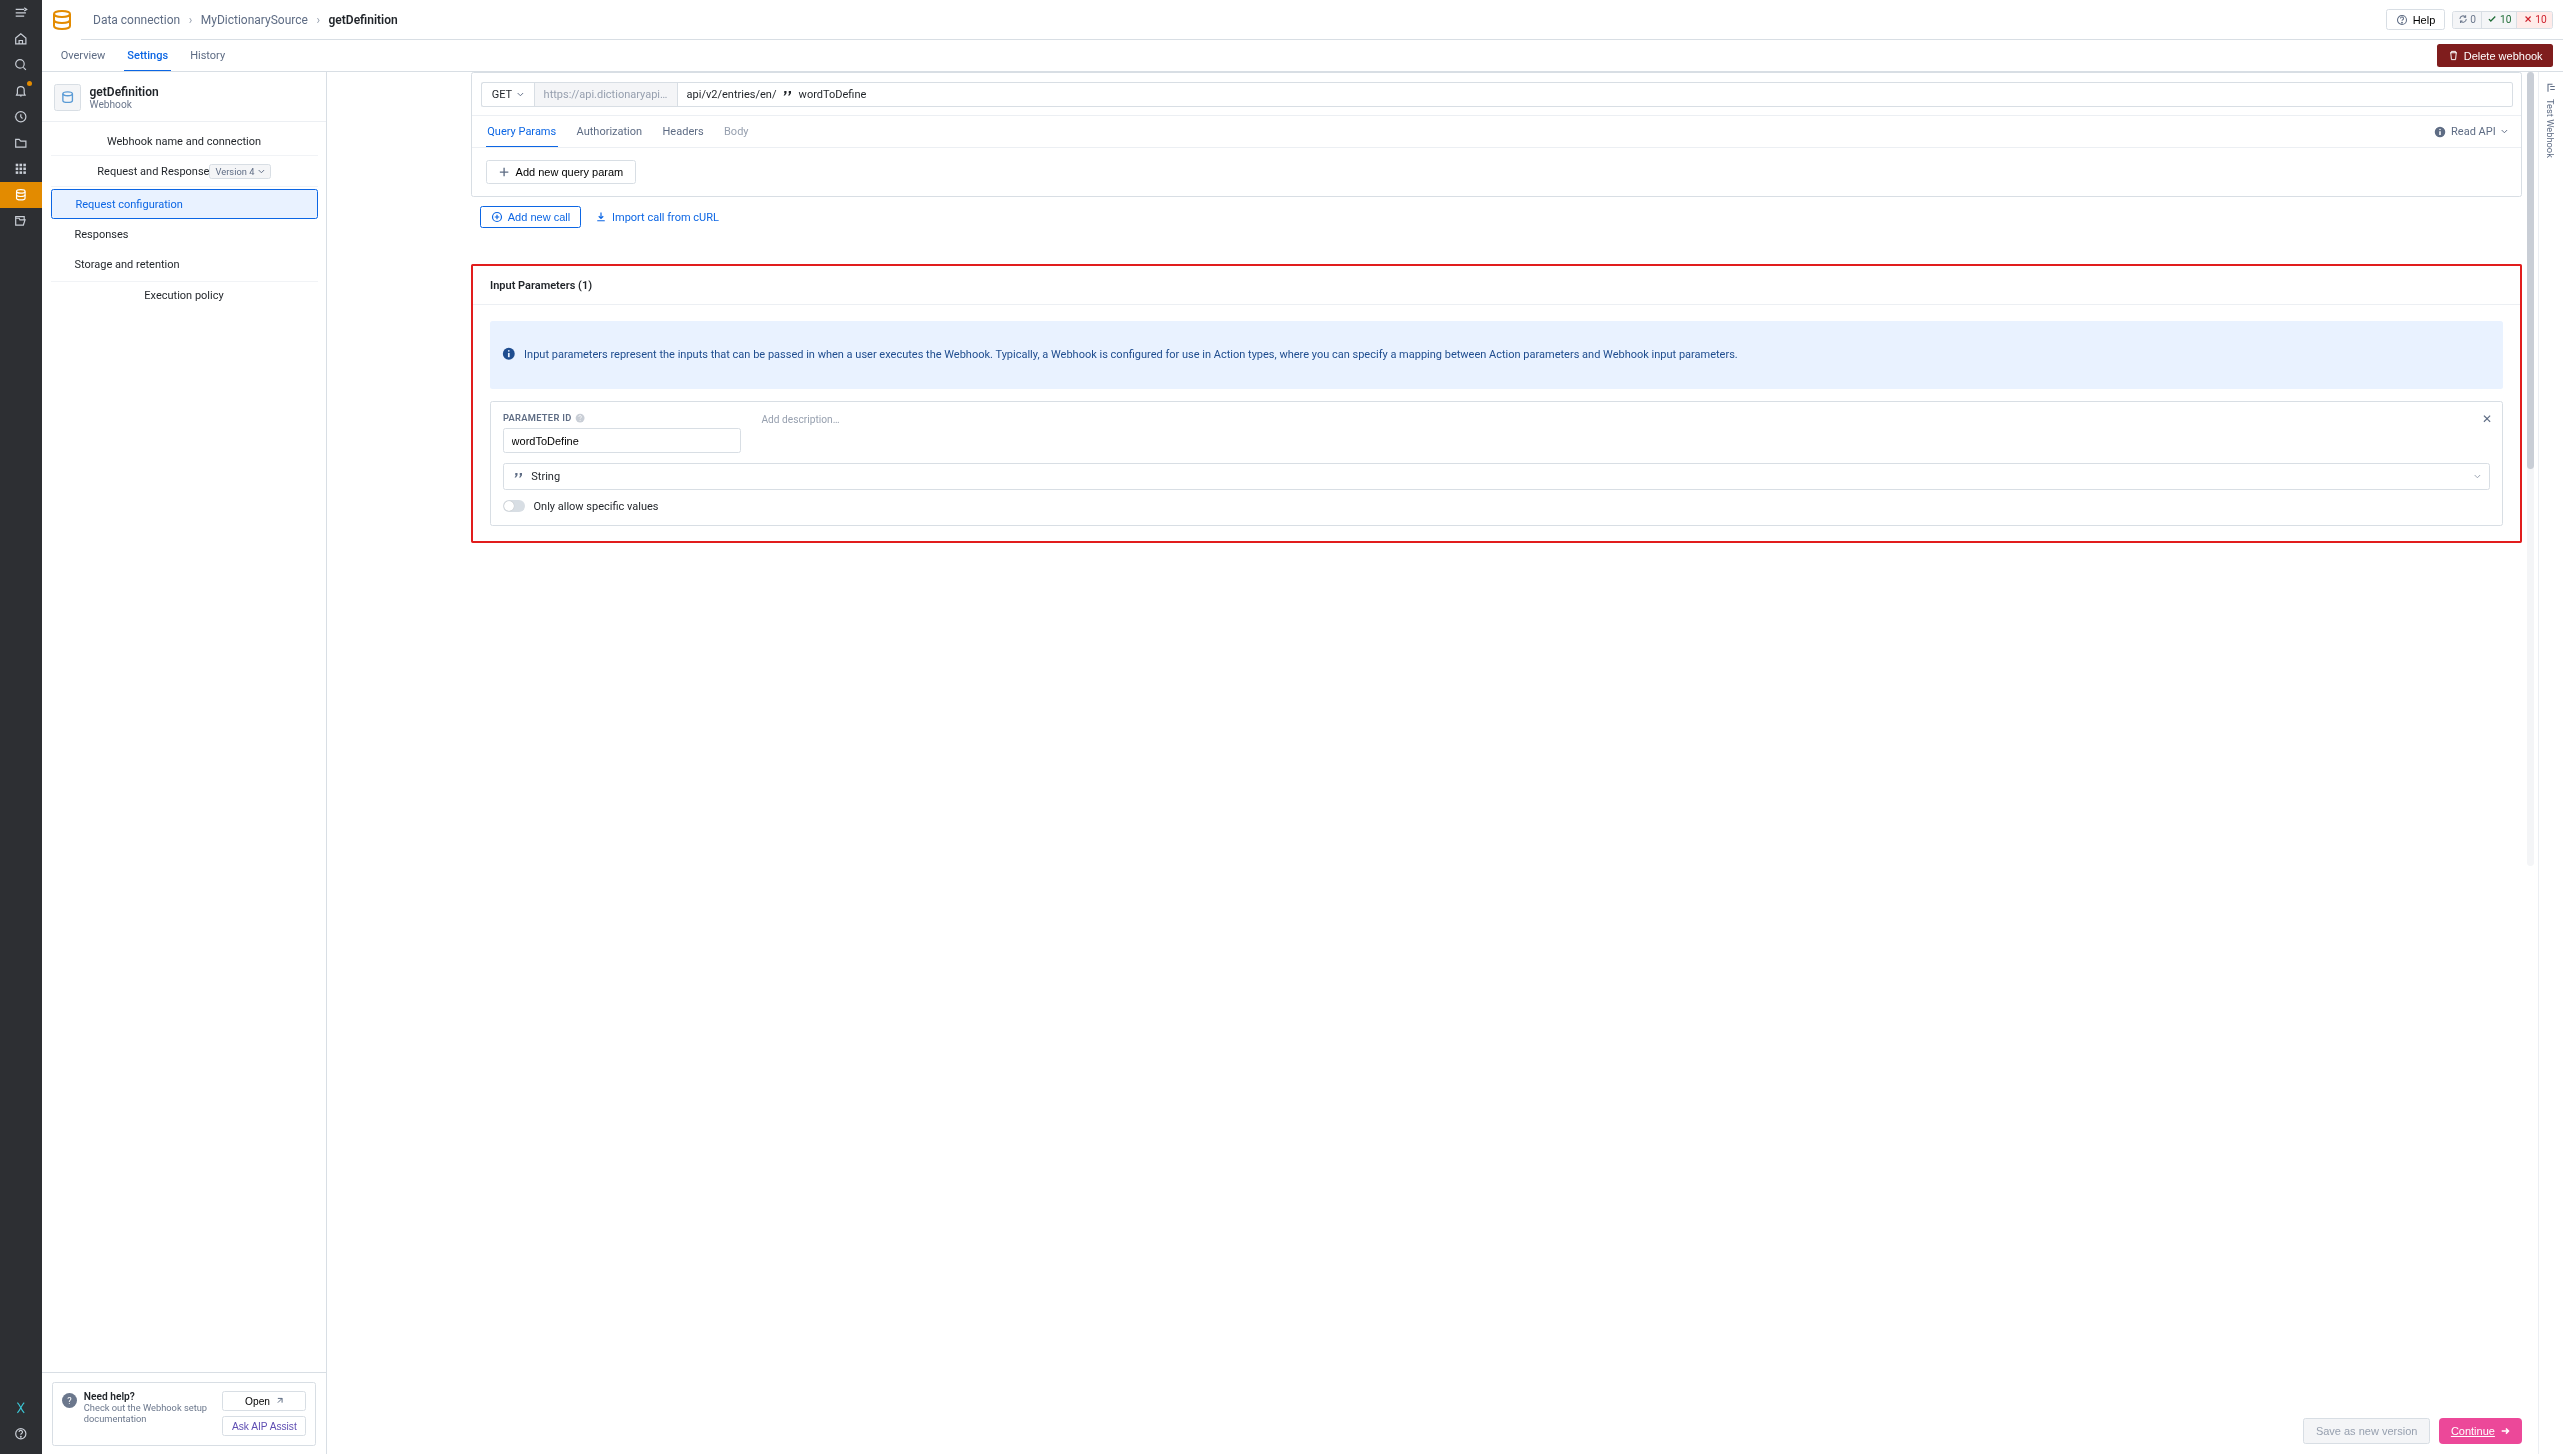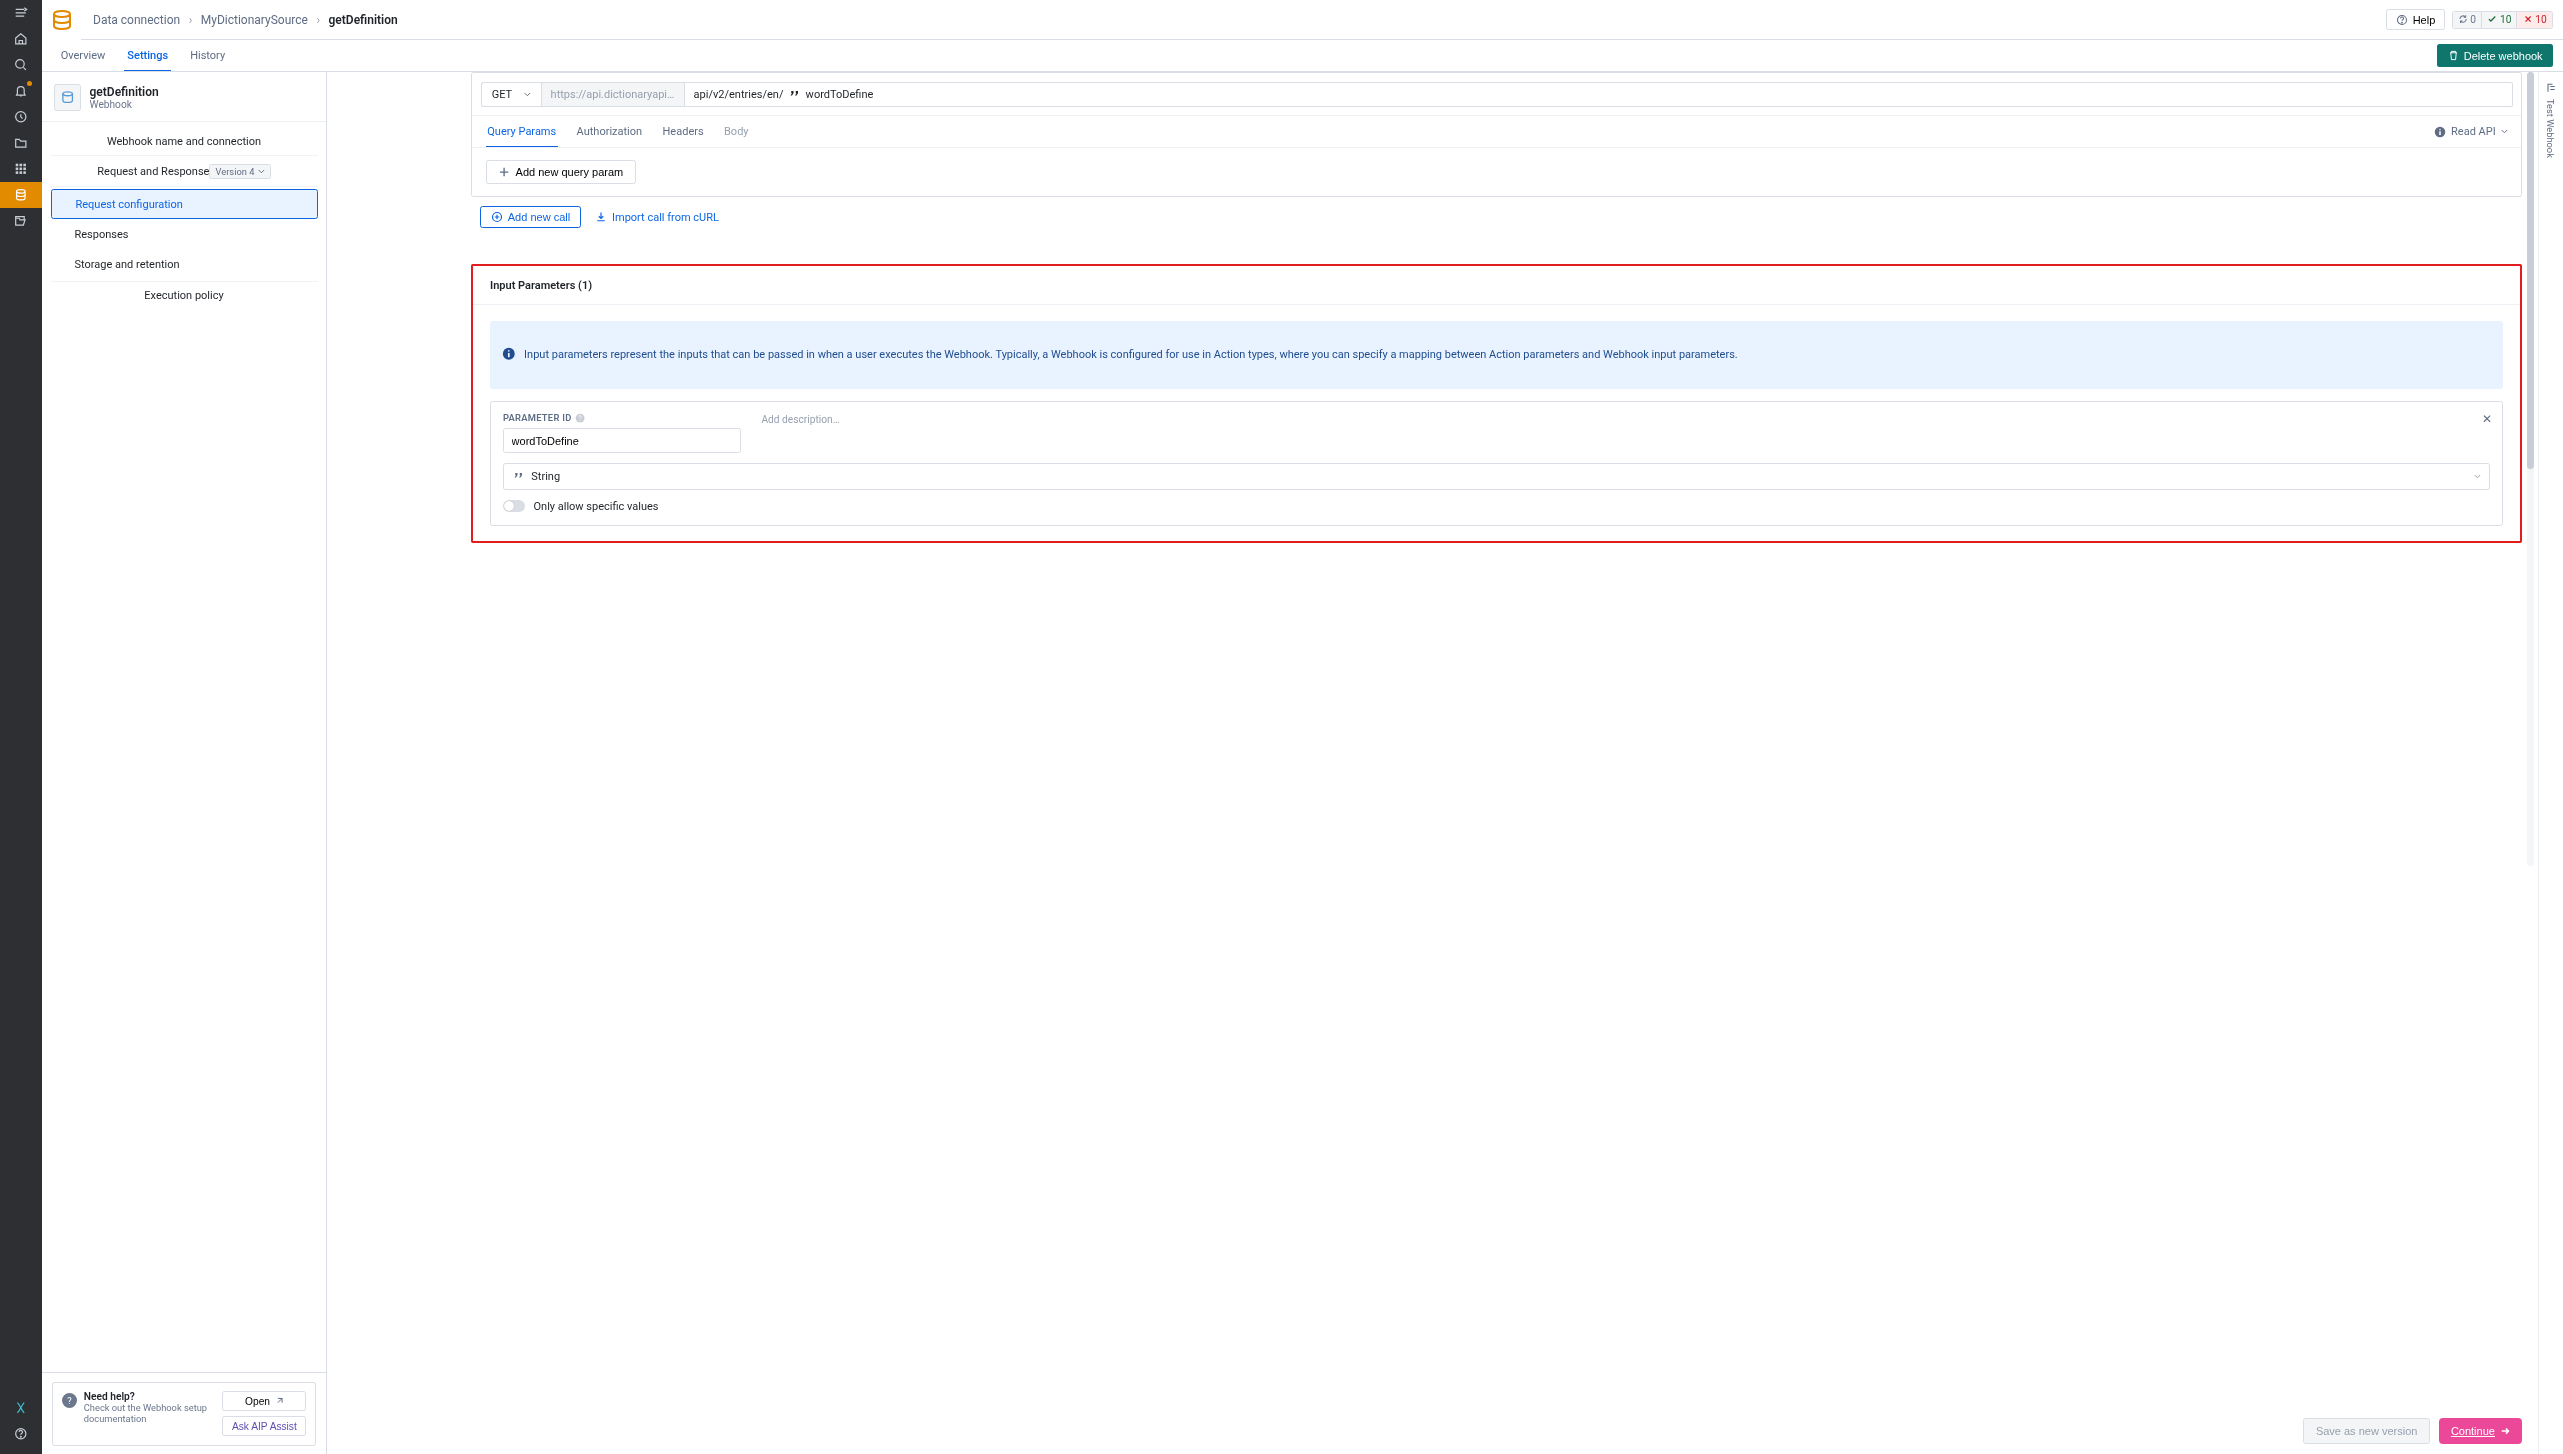--- a/index.html
+++ b/index.html
@@ -30,21 +30,21 @@
 .status-chip { display: flex; align-items: center; gap: 2.5px; padding: 2.5px 5.1px; font-size: 10.2px; border-left: 0.8px solid #d8dee4; background: #f4f5f7; }
 .status-chip:first-child { border-left: none; }
 .status-chip.refresh { color: #6b778c; }
 .status-chip.ok { color: #216e39; }
 .status-chip.err { color: #cf222e; background: #ffebe9; }
 
 
 .tabsbar { height: 32px; border-bottom: 0.8px solid #d8dee4; display: flex; align-items: stretch; padding: 0 10.2px 0 15.3px; }
 .tabsbar .tab { display: flex; align-items: center; padding: 0 3.4px; margin-right: 15.3px; color: #5e6c84; cursor: pointer; font-size: 11px; border-bottom: 1.7px solid transparent; }
 .tabsbar .tab.active { color: #0c66e4; border-bottom-color: #0c66e4; font-weight: 500; }
-.delete-btn { margin-left: auto; align-self: center; display: flex; align-items: center; gap: 5.1px; background: #0f766e; color: #fff; border: none; border-radius: 2.5px; padding: 5.1px 10.2px; font-size: 11px; cursor: pointer; }
+.delete-btn { margin-left: auto; align-self: center; display: flex; align-items: center; gap: 5.1px; background: #7f1d1d; color: #fff; border: none; border-radius: 2.5px; padding: 5.1px 10.2px; font-size: 11px; cursor: pointer; }
 
 
 .body { flex: 1; display: flex; min-height: 0; position: relative; }
 
 
 .sidebar { width: 285px; border-right: 0.8px solid #d8dee4; display: flex; flex-direction: column; background: #fff; }
 .sb-header { display: flex; align-items: center; gap: 8.5px; padding: 12px 12px 10.2px 12px; border-bottom: 0.8px solid #eceff3; }
 .sb-icon-box { width: 27px; height: 27px; border: 0.8px solid #d8dee4; border-radius: 2.5px; display: flex; align-items: center; justify-content: center; background: #f4f5f7; }
 .sb-title-stack { display: flex; flex-direction: column; }
 .sb-title { font-size: 12px; font-weight: 600; }
@@ -65,21 +65,21 @@
 .help-text { font-size: 9.3px; color: #6b778c; }
 .help-card-right { display: flex; flex-direction: column; gap: 5.1px; }
 .mini-btn { border: 0.8px solid #d8dee4; border-radius: 2.5px; padding: 3.4px 8.5px; font-size: 10.2px; background: #fff; cursor: pointer; display: flex; align-items: center; justify-content: center; gap: 5.1px; }
 .mini-btn.accent { color: #5e4db2; }
 
 
 .content { flex: 1; overflow-y: auto; position: relative; background: #fff; padding: 0 15.3px 18.7px 144px; }
 
 .call-card { border: 0.8px solid #d8dee4; border-radius: 2.5px; background: #fff; margin-top: 0; overflow: hidden; }
 .url-row { display: flex; padding: 8.5px; gap: 0; }
-.method-select { display: flex; align-items: center; gap: 12px; padding: 5.1px 10.2px; border: 0.8px solid #d8dee4; border-right: none; border-radius: 2.5px 0 0 2.5px; font-size: 11px; cursor: pointer; background: #fff; }
+.method-select { display: flex; align-items: center; gap: 5px; padding: 5.1px 10.2px; border: 0.8px solid #d8dee4; border-right: none; border-radius: 2.5px 0 0 2.5px; font-size: 11px; cursor: pointer; background: #fff; }
 .url-base { flex: 0 0 144px; border: 0.8px solid #d8dee4; background: #f4f5f7; color: #97a0af; padding: 5.1px 8.5px; font-size: 11px; white-space: nowrap; overflow: hidden; text-overflow: ellipsis; }
 .url-path { flex: 1; border: 0.8px solid #d8dee4; border-left: none; border-radius: 0 2.5px 2.5px 0; padding: 5.1px 8.5px; font-size: 11px; display: flex; align-items: center; gap: 5.1px; }
 .url-path .var-chip { color: #1f2328; display: flex; align-items: center; gap: 3.4px; }
 .quote-icon { width: 12px; height: 12px; }
 
 .inner-tabs { display: flex; border-top: 0.8px solid #eceff3; border-bottom: 0.8px solid #eceff3; padding: 0 13.6px; align-items: center; }
 .inner-tab { padding: 8.5px 1.7px; margin-right: 17px; font-size: 11px; color: #5e6c84; cursor: pointer; border-bottom: 1.7px solid transparent; }
 .inner-tab.active { color: #0c66e4; border-bottom-color: #0c66e4; }
 .inner-tab.muted { color: #97a0af; }
 .read-api { margin-left: auto; display: flex; align-items: center; gap: 5.1px; color: #5e6c84; font-size: 11px; cursor: pointer; }

